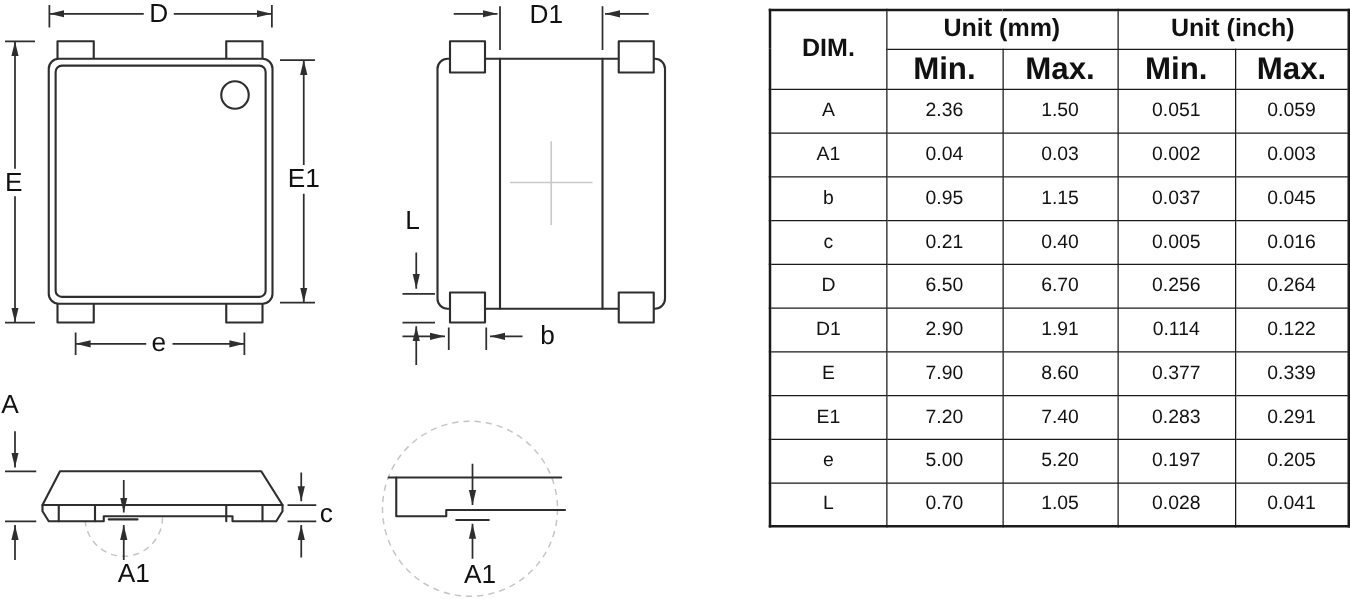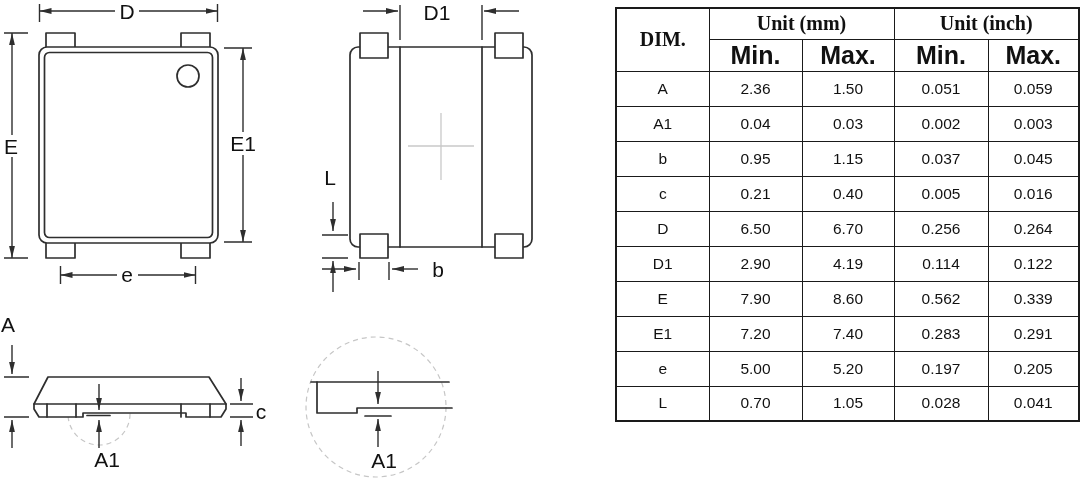--- a/index.html
+++ b/index.html
@@ -18,21 +18,21 @@
   .arr1{marker-end:url(#ah);}
   .arr2{marker-start:url(#ah);marker-end:url(#ah);}
   
   .dim-table{position:absolute;left:615px;top:7px;border-collapse:collapse;table-layout:fixed;
              background:#fff;border:2.5px solid #1a1a1a;}
   .dim-table th,.dim-table td{border:1.6px solid #1a1a1a;text-align:center;vertical-align:middle;
              padding:0;color:#111111;}
   .dim-table th{font-size:20px;font-weight:700;}
   .dim-table tr.hr2 th{font-size:25px;}
   .dim-table td{font-size:15.5px;font-weight:400;}
-  tr.hr1{height:31px;font-family:Liberation Serif, serif;} tr.hr2{height:32px;}
+  tr.hr1{height:31px;} tr.hr2{height:32px;}
   .dim-table tbody tr{height:35px;}
 </style>
 </head>
 <body>
 
 <div class="screen">
 
   <svg class="drawing" width="610" height="479" viewBox="0 0 610 479" xmlns="http://www.w3.org/2000/svg">
     <defs>
       <marker id="ah" markerUnits="userSpaceOnUse" markerWidth="13" markerHeight="8" refX="12" refY="4" orient="auto-start-reverse">
@@ -182,29 +182,29 @@
       <tr>
         <td>D</td>
         <td>6.50</td>
         <td>6.70</td>
         <td>0.256</td>
         <td>0.264</td>
       </tr>
       <tr>
         <td>D1</td>
         <td>2.90</td>
-        <td>4.19</td>
+        <td>1.91</td>
         <td>0.114</td>
         <td>0.122</td>
       </tr>
       <tr>
         <td>E</td>
         <td>7.90</td>
         <td>8.60</td>
-        <td>0.562</td>
+        <td>0.377</td>
         <td>0.339</td>
       </tr>
       <tr>
         <td>E1</td>
         <td>7.20</td>
         <td>7.40</td>
         <td>0.283</td>
         <td>0.291</td>
       </tr>
       <tr>

